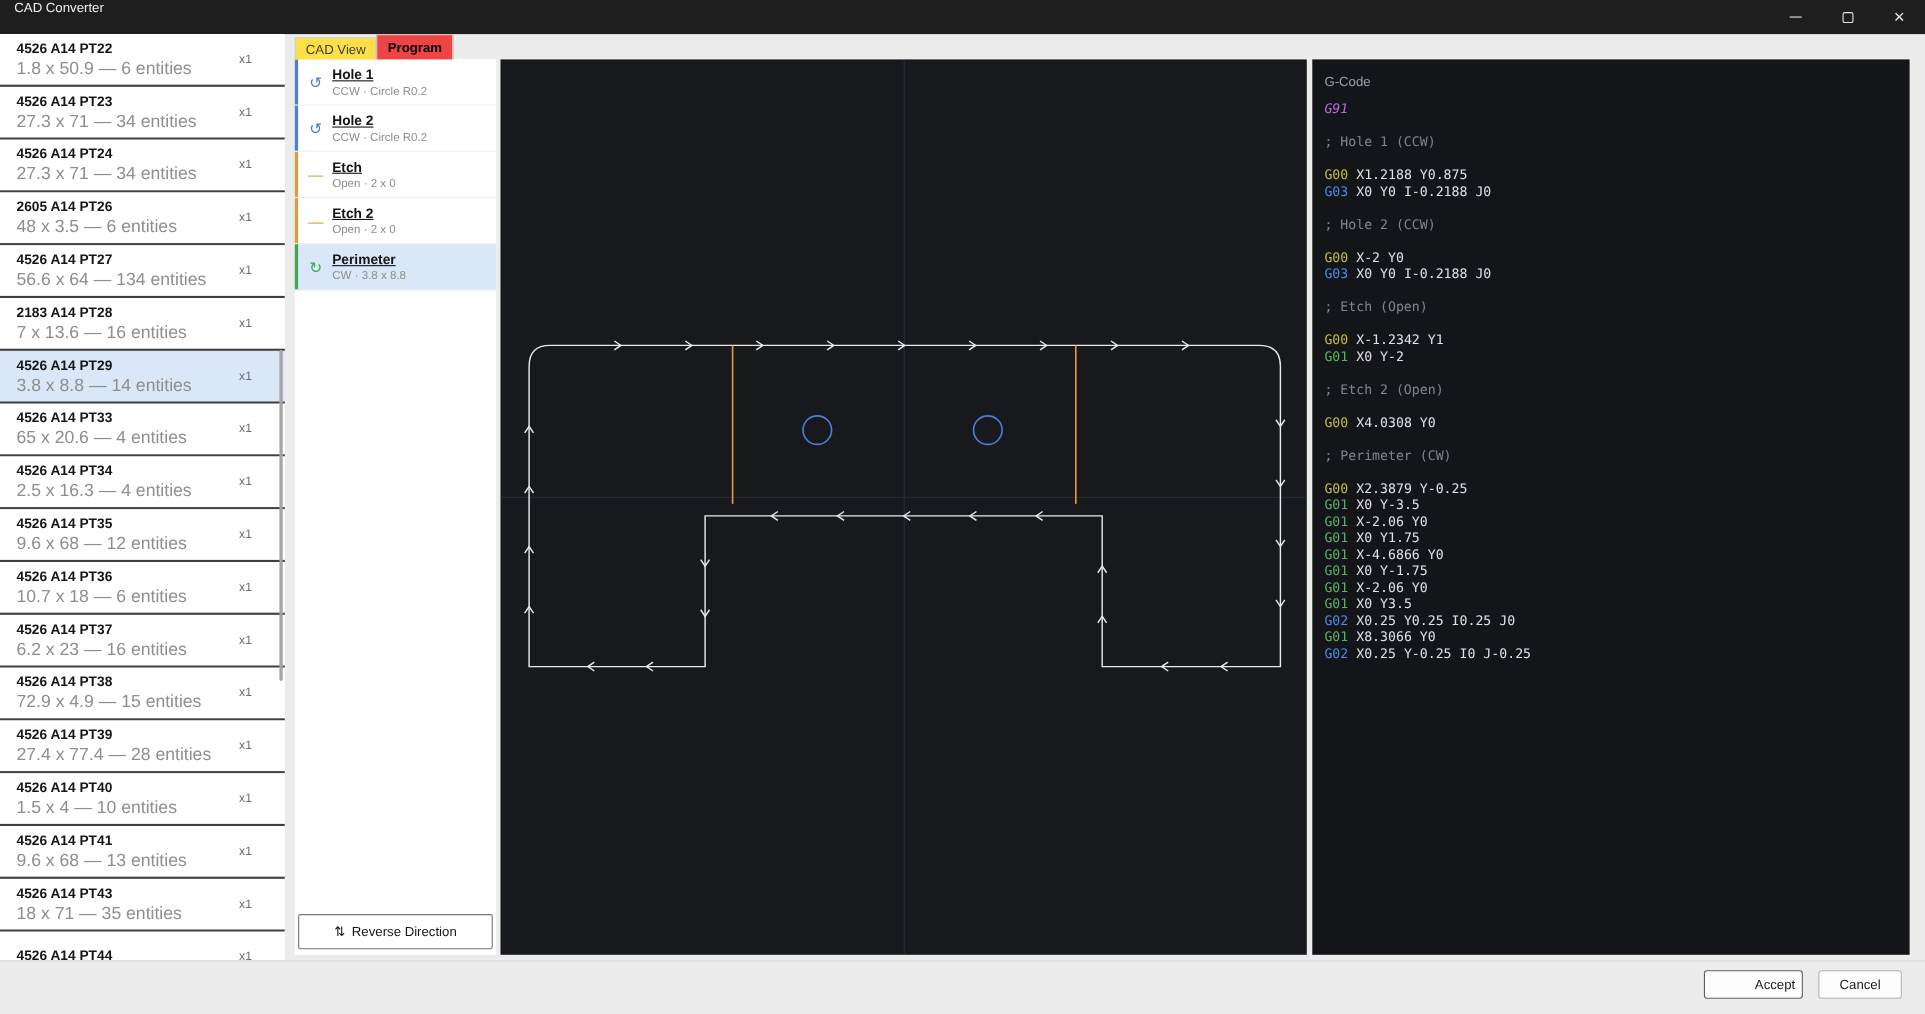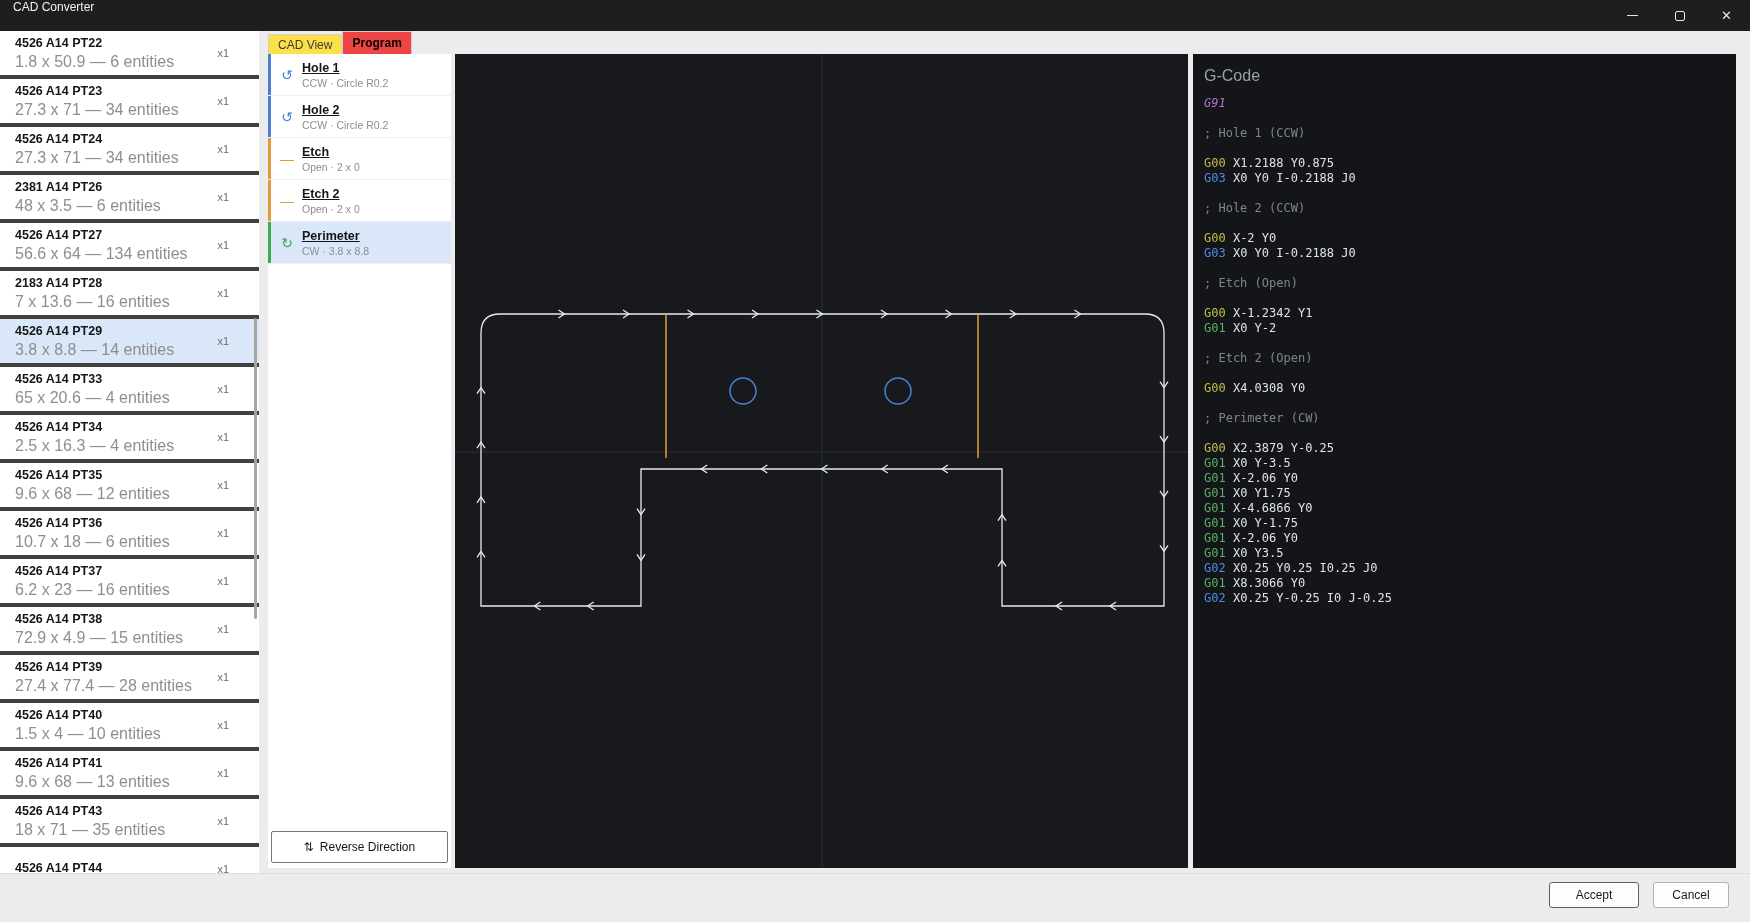--- a/index.html
+++ b/index.html
@@ -12,21 +12,21 @@
   .titlebar { position:absolute; top:0; left:0; right:0; height:31px; background:#1e1e1e; display:flex; align-items:flex-start; }
   .titlebar .title { color:#f0f0f0; font-size:12px; padding-left:13px; }
   .win-controls { margin-left:auto; display:flex; height:31px; }
   .win-btn { width:47px; display:flex; align-items:center; justify-content:center; color:#e6e6e6; cursor:pointer; }
   .min-glyph { width:11px; height:1px; background:#e6e6e6; display:block; }
   .max-glyph { width:10px; height:10px; border:1px solid #e6e6e6; border-radius:2px; display:block; }
   .close-glyph { font-size:13px; line-height:1; }
 
   
   .sidebar { position:absolute; left:0; top:31px; width:259px; height:842px; background:#ffffff; overflow:hidden; }
-  .part-item { display:flex; align-items:center; height:48px; padding:0 30px 0 15px; border-bottom:4px solid #404040; cursor:pointer; background:#fff; }
+  .part-item { display:flex; align-items:center; height:48px; padding:0 30px 0 15px; border-bottom:2px solid #404040; cursor:pointer; background:#fff; }
   .part-item.selected { background:#d9e7f8; }
   .part-text { flex:1; min-width:0; }
   .part-name { font-size:12.5px; font-weight:bold; color:#161616; white-space:nowrap; }
   .part-meta { font-size:16px; color:#8e8e8e; margin-top:3px; white-space:nowrap; }
   .part-qty { font-size:11px; color:#6e6e6e; }
   .sb-scrollbar { position:absolute; right:2px; top:287px; width:3px; height:301px; background:#a5a5a5; border-radius:2px; }
 
   
   .tabstrip { position:absolute; left:268px; top:31px; height:23px; display:flex; align-items:flex-end; z-index:3; }
   .tab { font-size:12px; color:#3c3c3c; background:#fde047; border:1px solid #cfcfcf; border-bottom:none; padding:0 9px; height:20px; display:flex; align-items:center; cursor:pointer; }
@@ -47,33 +47,33 @@
   .op-meta { font-size:10.5px; color:#8e8e8e; margin-top:2px; white-space:nowrap; }
   .reverse-btn { position:absolute; left:3px; right:3px; bottom:5px; height:32px; background:#fff; border:1px solid #757575; border-radius:2px; font-family:inherit; font-size:12px; color:#161616; cursor:pointer; display:flex; align-items:center; justify-content:center; gap:6px; }
   .rev-icon { font-size:12px; line-height:1; }
 
   
   .canvas { position:absolute; left:455px; top:54px; width:733px; height:814px; background:#17191d; overflow:hidden; }
   .canvas svg { display:block; }
 
   
   .gcode-panel { position:absolute; left:1193px; top:54px; width:543px; height:814px; background:#141518; overflow:hidden; }
-  .gcode-header { color:#9aa1ab; font-size:16px; padding:13px 0 11px 11px; }
+  .gcode-header { color:#9aa1ab; font-size:12px; padding:13px 0 11px 11px; }
   .gcode-lines { font-family:"DejaVu Sans Mono", monospace; font-size:12px; line-height:15px; color:#dfe3e8; padding-left:11px; }
   .gline { white-space:pre; }
   .c-comment { color:#7f858f; }
   .c-g0 { color:#c3bd45; }
   .c-g1 { color:#57b364; }
   .c-g2 { color:#4d8be8; }
   .c-mode { color:#b66bd6;font-style:italic; }
 
   
   .footer { position:absolute; left:0; right:0; bottom:0; height:49px; background:#ececec; border-top:1px solid #dddddd; }
   .btn { position:absolute; top:8px; height:26px; background:#fdfdfd; border-radius:3px; font-family:inherit; font-size:12px; color:#1a1a1a; cursor:pointer; }
-  .btn.accept { right:111px; width:90px; border:1px solid #5f5f5f; }
+  .btn.accept { right:111px; width:90px; border:1px solid #5f5f5f;text-align:right; }
   .btn.cancel { right:21px; width:76px; border:1px solid #b3b3b3; }
 </style>
 </head>
 <body>
 
 <div class="window">
 
   <div class="titlebar">
     <span class="title">CAD Converter</span>
     <div class="win-controls">
@@ -111,21 +111,21 @@
         <div class="part-item">
           <div class="part-text">
             <div class="part-name">4526 A14 PT24</div>
             <div class="part-meta">27.3 x 71 — 34 entities</div>
           </div>
           <div class="part-qty">x1</div>
         </div>
 
         <div class="part-item">
           <div class="part-text">
-            <div class="part-name">2381 A14 PT26</div>
+            <div class="part-name">2605 A14 PT26</div>
             <div class="part-meta">48 x 3.5 — 6 entities</div>
           </div>
           <div class="part-qty">x1</div>
         </div>
 
         <div class="part-item">
           <div class="part-text">
             <div class="part-name">4526 A14 PT27</div>
             <div class="part-meta">56.6 x 64 — 134 entities</div>
           </div>

